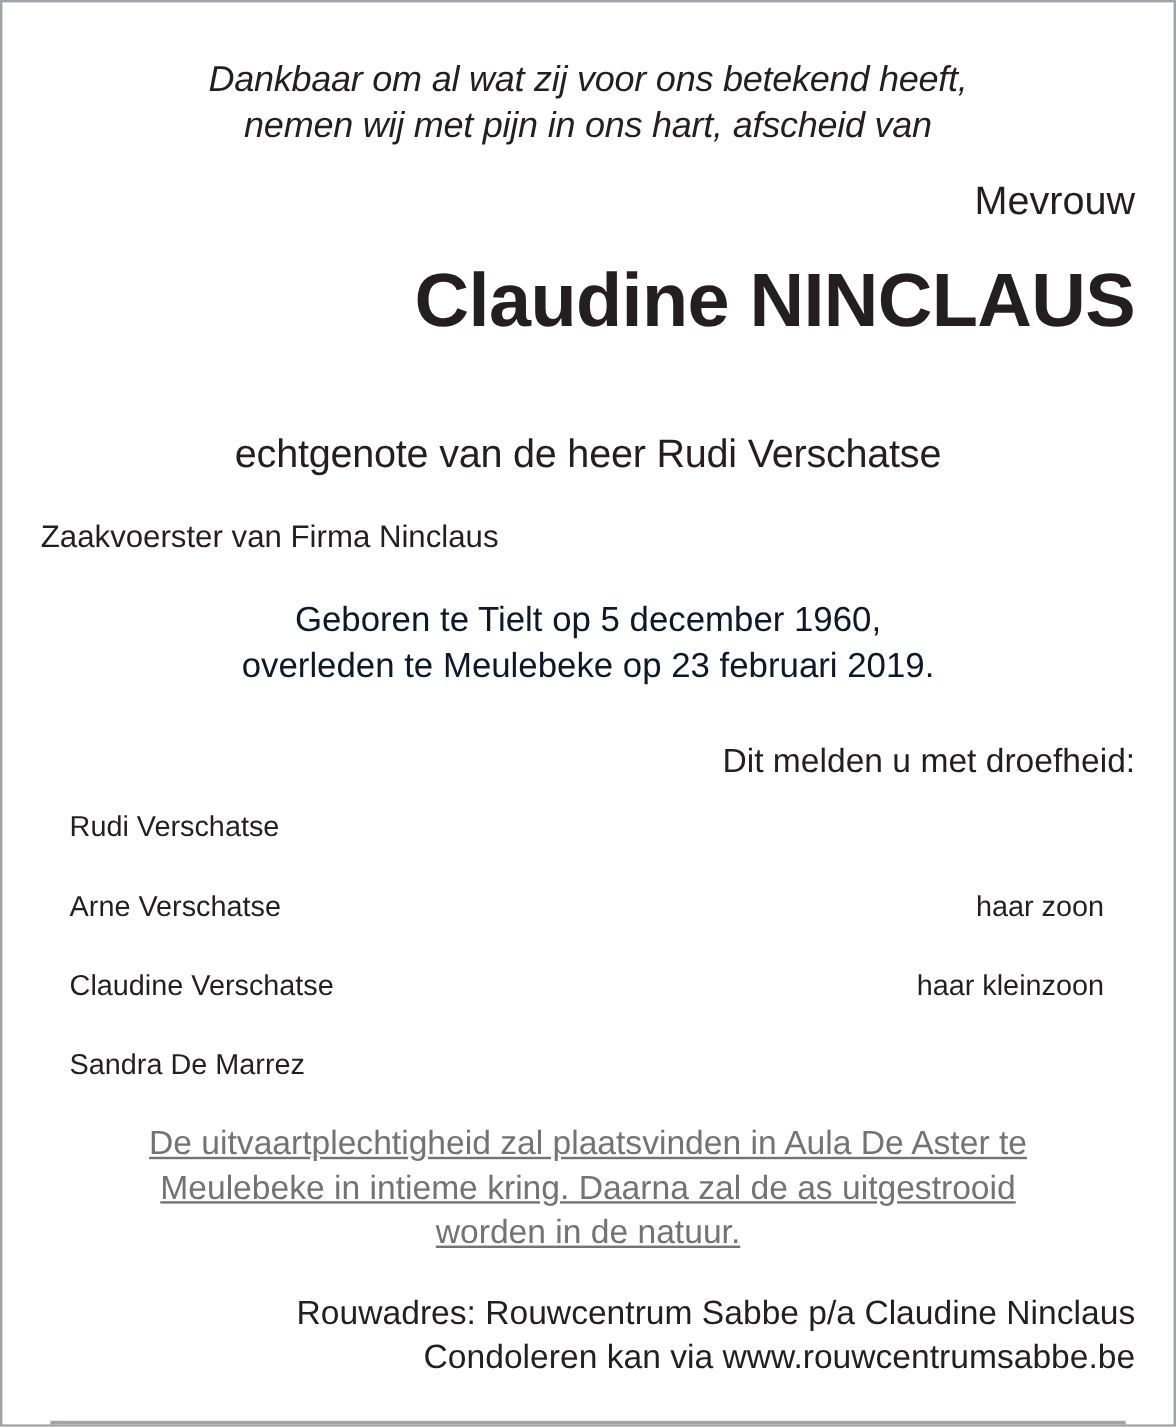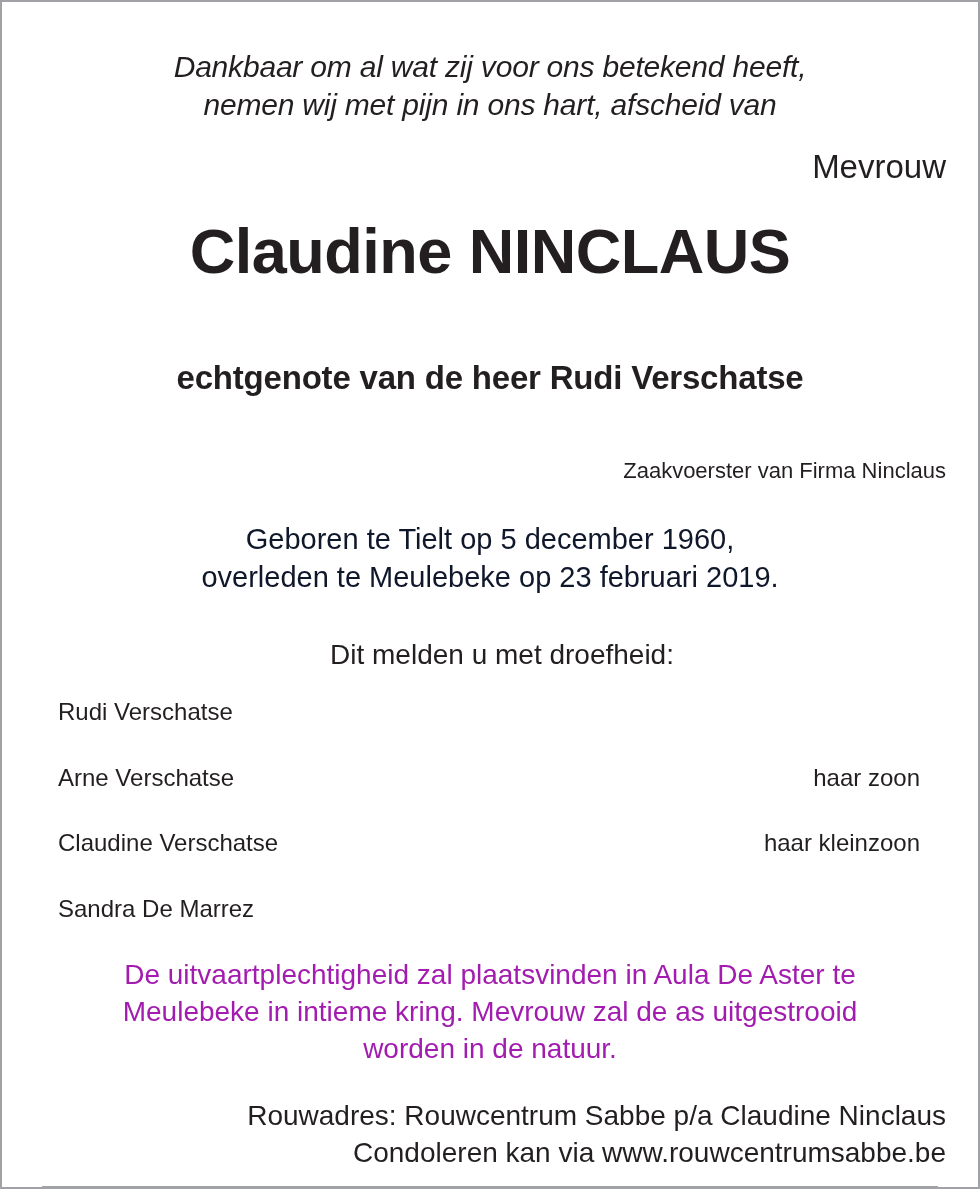--- a/index.html
+++ b/index.html
@@ -50,63 +50,63 @@
     text-align: right;
     font-size: 33px;
     line-height: 1.1;
     font-weight: 400;
     color: #231f20;
   }
 
   
   .deceased-name {
     margin-top: 33px;
-    text-align: center;
+    text-align: right;
     font-size: 63px;
     line-height: 1.05;
     font-weight: 700;
     letter-spacing: -0.5px;
     color: #231f20;
   }
 
   
   .spouse-line {
     margin-top: 34px;
     text-align: center;
     font-size: 33px;
     line-height: 1.1;
-    font-weight: 700;
+    font-weight: 400;
     letter-spacing: -0.2px;
     color: #231f20;
   }
 
   
   .occupation {
-    margin-top: 62px;
-    text-align: right;
-    font-size: 22px;
+    margin-top: 36px;
+    text-align: left;
+    font-size: 26px;
     line-height: 1.1;
     font-weight: 400;
     color: #231f20;
   }
 
   
   .dates {
     margin-top: 38px;
     text-align: center;
     font-size: 29px;
     line-height: 1.3;
     color: #0f172a;
   }
   .dates-line { display: block; white-space: pre; }
 
   
   .announce-intro {
     margin-top: 42px;
-    text-align: center;
+    text-align: right;
     font-size: 28px;
     line-height: 1.2;
     color: #231f20;
     padding-left: 24px;
   }
 
   
   .family-list {
     margin-top: 26px;
     padding: 0 26px 0 24px;
@@ -123,22 +123,23 @@
   .family-row:last-child { margin-bottom: 0; }
   .family-name { text-align: left; }
   .family-relation { text-align: right; }
 
   
   .ceremony {
     margin-top: 33px;
     text-align: center;
     font-size: 28px;
     line-height: 1.32;
-    color: #a21caf;
+    color: #737373;
     padding: 0 14px;
+    text-decoration: underline;
   }
   .ceremony-line { display: block; white-space: pre; }
 
   
   .address-block {
     margin-top: 30px;
     text-align: right;
     font-size: 28px;
     line-height: 1.32;
     color: #231f20;
@@ -191,21 +192,21 @@
         <span class="family-name">Claudine Verschatse</span>
         <span class="family-relation">haar kleinzoon</span>
       </div>
       <div class="family-row">
         <span class="family-name">Sandra De Marrez</span>
       </div>
     </div>
 
     <div class="ceremony">
       <span class="ceremony-line">De uitvaartplechtigheid zal plaatsvinden in Aula De Aster te</span>
-      <span class="ceremony-line">Meulebeke in intieme kring. Mevrouw zal de as uitgestrooid</span>
+      <span class="ceremony-line">Meulebeke in intieme kring. Daarna zal de as uitgestrooid</span>
       <span class="ceremony-line">worden in de natuur.</span>
     </div>
 
     <div class="address-block">
       <span class="address-line">Rouwadres: Rouwcentrum Sabbe p/a Claudine Ninclaus</span>
       <span class="address-line">Condoleren kan via www.rouwcentrumsabbe.be</span>
     </div>
 
   </div>
 

